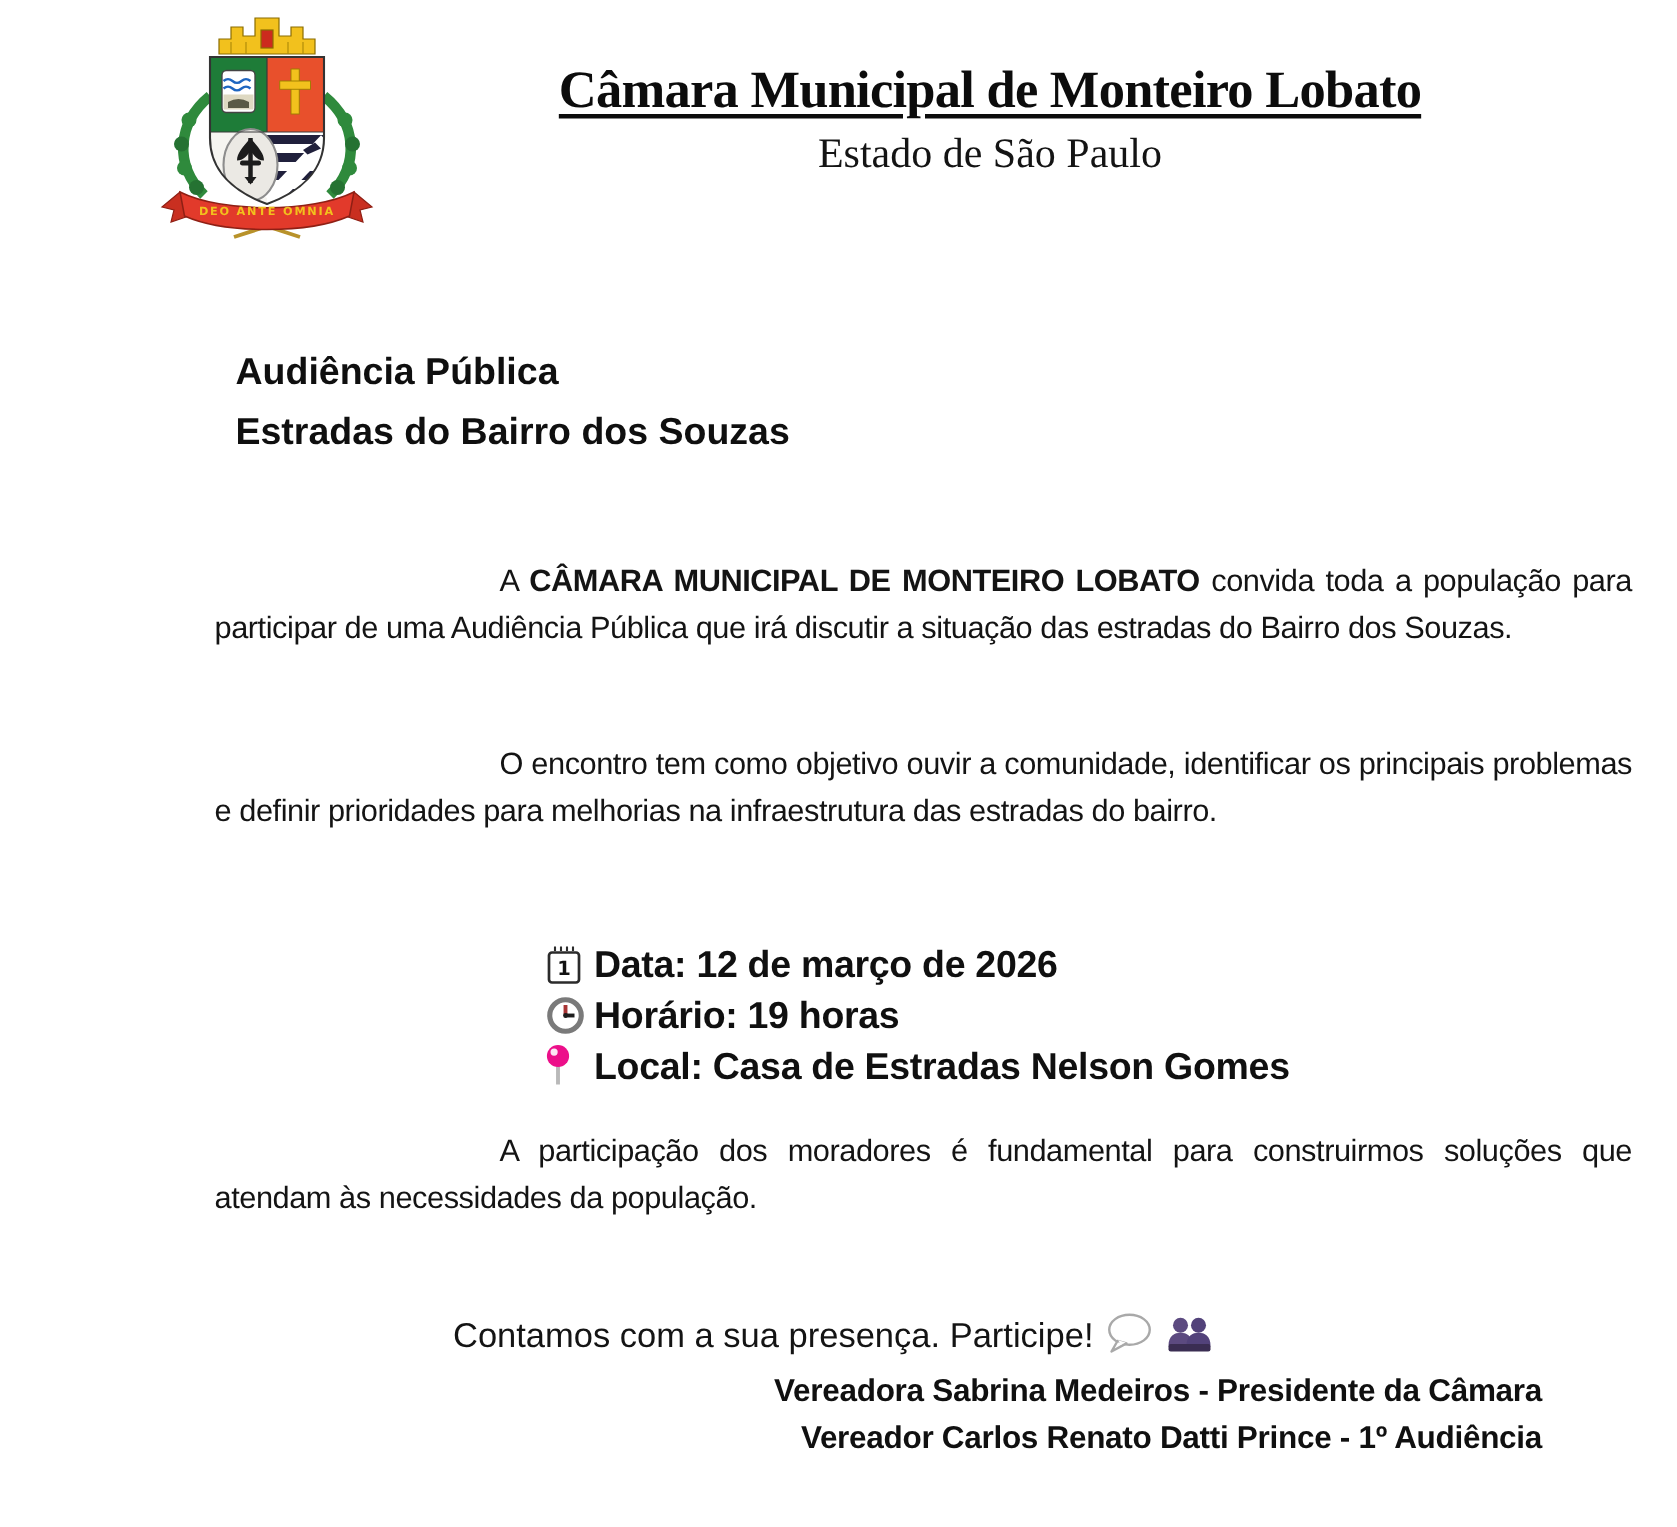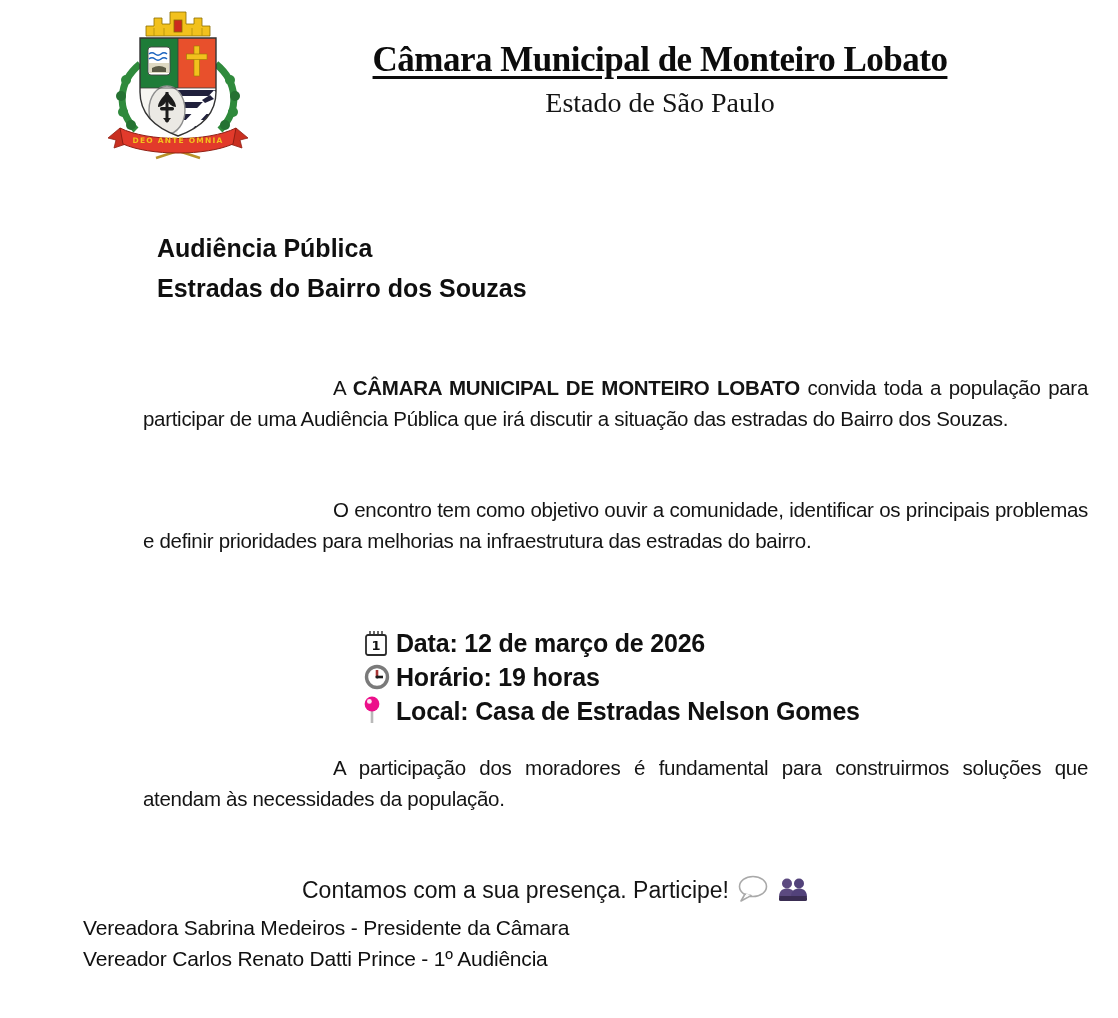--- a/index.html
+++ b/index.html
@@ -48,21 +48,21 @@
   .detail-label { font-weight: bold; font-size: 25px; letter-spacing: -0.2px; color: #101010; }
   
   .closing {
     position: absolute; left: 83px; top: 848px; width: 945px;
     text-align: center; font-size: 23px; color: #141414; margin-top: 27px;
   }
   .closing .inline-icon { vertical-align: -5px; margin-left: 8px; }
   
   .signatures {
     position: absolute; left: 83px; top: 912px; width: 945px;
-    text-align: left; font-weight: normal; font-size: 21px; line-height: 31px;
+    text-align: right; font-weight: bold; font-size: 21px; line-height: 31px;
     letter-spacing: -0.2px; color: #101010;
   }
   svg text { font-family: "DejaVu Sans", sans-serif; }
 </style>
 </head>
 <body>
 
 <div class="page">
 
   <svg class="crest" viewBox="0 0 144 154" xmlns="http://www.w3.org/2000/svg">

